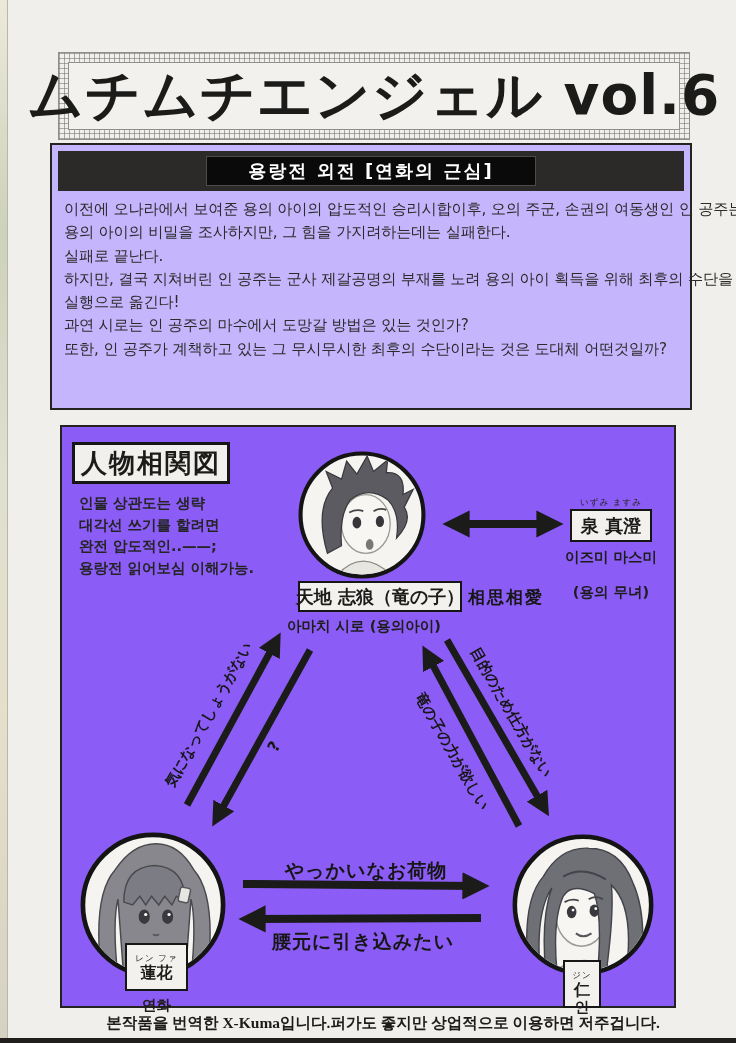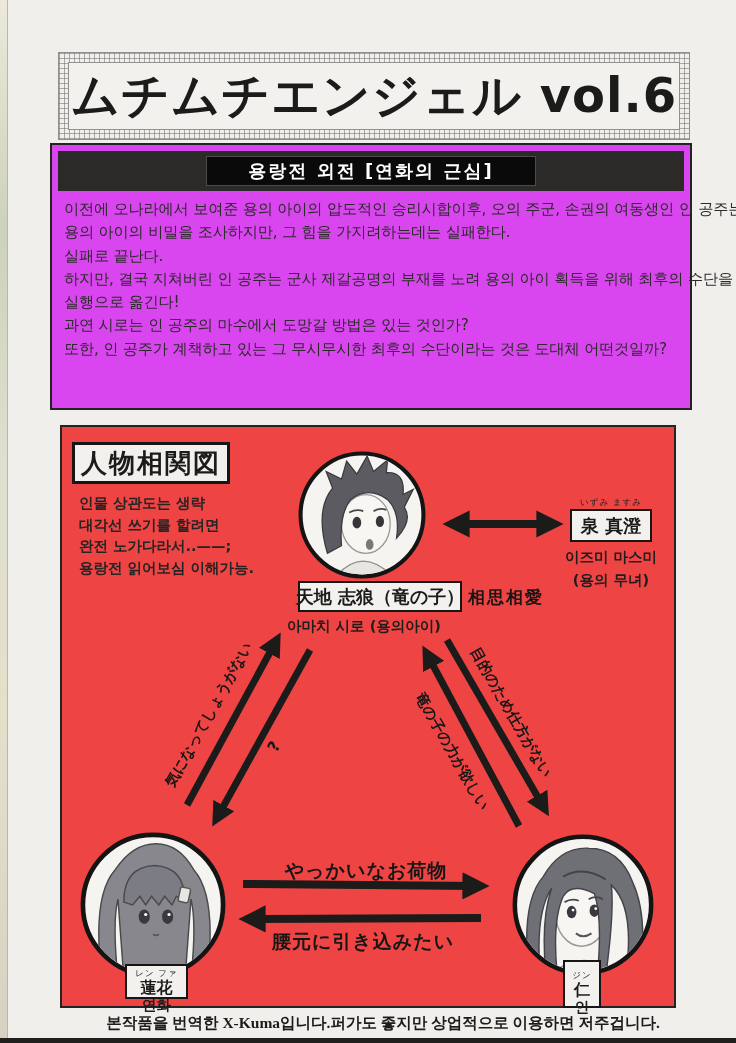--- a/index.html
+++ b/index.html
@@ -13,35 +13,35 @@
   .scan-bottom { position:absolute; left:0; right:0; bottom:0; height:5px; background:#201f1d; }
 
   
   .title-frame { position:absolute; left:58px; top:52px; width:632px; height:88px;
     border:1px solid #8f8f8d; padding:9px;
     background-image:
       repeating-linear-gradient(90deg, rgba(110,110,108,.55) 0 1px, transparent 1px 5px),
       repeating-linear-gradient(0deg, rgba(110,110,108,.55) 0 1px, transparent 1px 5px); }
   .title-inner { width:100%; height:100%; background:#f3f1ee; border:1px solid #8f8f8d;
     display:flex; align-items:center; justify-content:center; }
-  .title-text { font-size:48px; font-weight:bold; letter-spacing:1px; white-space:nowrap; }
+  .title-text { font-size:55px; font-weight:bold; letter-spacing:1px; white-space:nowrap; }
 
   
   .synopsis { position:absolute; left:50px; top:143px; width:642px; height:267px;
-    border:2px solid #232322; background:#d946ef; }
+    border:2px solid #232322; background:#c4b5fd; }
   .syn-bar { position:absolute; left:6px; right:6px; top:6px; height:40px; background:#2b2a28; }
   .syn-bar-box { position:absolute; left:50%; transform:translateX(-50%); width:330px; top:5px; bottom:5px;
     background:#0a0a0a; border:1px solid #4c4b48; display:flex; align-items:center; justify-content:center; }
   .syn-bar-text { color:#ffffff; font-size:18px; font-weight:bold; letter-spacing:2px; white-space:nowrap; }
   .syn-text { position:absolute; left:12px; right:8px; top:53px; }
   .syn-line { font-size:15.2px; line-height:23.3px; letter-spacing:-0.2px; color:#2b2b2a; white-space:nowrap; }
 
   
   .diagram { position:absolute; left:60px; top:425px; width:616px; height:583px;
-    border:2px solid #232322; background:#ef4444; }
+    border:2px solid #232322; background:#8b5cf6; }
   .abs { position:absolute; }
   .arrows { position:absolute; left:0; top:0; }
 
   .dg-title { left:10px; top:15px; width:158px; height:42px; border:3px solid #161616;
     display:flex; align-items:center; justify-content:center;
     font-size:26px; font-weight:bold; letter-spacing:2px; background:#f2f0ed; }
   .notes { left:17px; top:66px; }
   .note-line { font-size:14.5px; font-weight:bold; line-height:21.5px; color:#242424; white-space:nowrap; }
 
   .portrait { position:absolute; }
@@ -54,23 +54,23 @@
 
   .furi-shiro { left:212px; top:126px; width:180px;margin-top:45px; }
   .np-shiro { left:200px; top:154px; width:164px; height:31px;margin-left:36px; }
   .np-shiro .np-name { font-size:18px; }
   .cap-shiro { left:202px; top:190px; width:200px; }
 
   .furi-masumi { left:508px; top:70px; width:82px; }
   .np-masumi { left:508px; top:82px; width:82px; height:33px; }
   .np-masumi .np-name { font-size:18px; }
   .cap-masumi1 { left:494px; top:121px; width:110px; }
-  .cap-masumi2 { left:494px; top:144px; width:110px; }
-
-  .np-renka { left:63px; top:537px; width:63px; height:35px; }
+  .cap-masumi2 { left:494px; top:156px; width:110px; }
+
+  .np-renka { left:63px; top:516px; width:63px; height:48px; }
   .np-renka .np-name { font-size:16px; line-height:16px; }
   .cap-renka { left:58px; top:569px; width:73px; }
 
   .np-jin { left:501px; top:533px; width:38px; height:48px; }
   .np-jin .np-name { font-size:16px; line-height:16px; }
   .cap-jin { left:496px; top:571px; width:48px; }
 
   .lbl { font-weight:bold; color:#161615; }
   .lbl-mutual { left:393px; top:111px; width:102px; text-align:center; font-size:17px; letter-spacing:2px;margin-top:48px; }
   .lbl-yakkai { left:204px; top:431px; width:200px; text-align:center; font-size:19px; letter-spacing:1px; }
@@ -131,21 +131,21 @@
       <line x1="419" y1="491" x2="190" y2="492" stroke="#1b1b1a" stroke-width="8" marker-end="url(#ah)"></line>
     </svg>
 
     <div class="abs dg-title">
       <span>人物相関図</span>
     </div>
 
     <div class="abs notes">
       <div class="note-line">인물 상관도는 생략</div>
       <div class="note-line">대각선 쓰기를 할려면</div>
-      <div class="note-line">완전 노가다라서..——;</div>
+      <div class="note-line">완전 압도적인..——;</div>
       <div class="note-line">용랑전 읽어보심 이해가능.</div>
     </div>
 
     <svg class="portrait" style="left:236px; top:24px;" width="128" height="128" viewBox="0 0 100 100">
       <defs>
           <clipPath id="cpS">
             <circle cx="50" cy="50" r="46.4"></circle>
           </clipPath>
         </defs>
       <circle cx="50" cy="50" r="48" fill="#f6f4f1" stroke="#141414" stroke-width="3.2"></circle>

